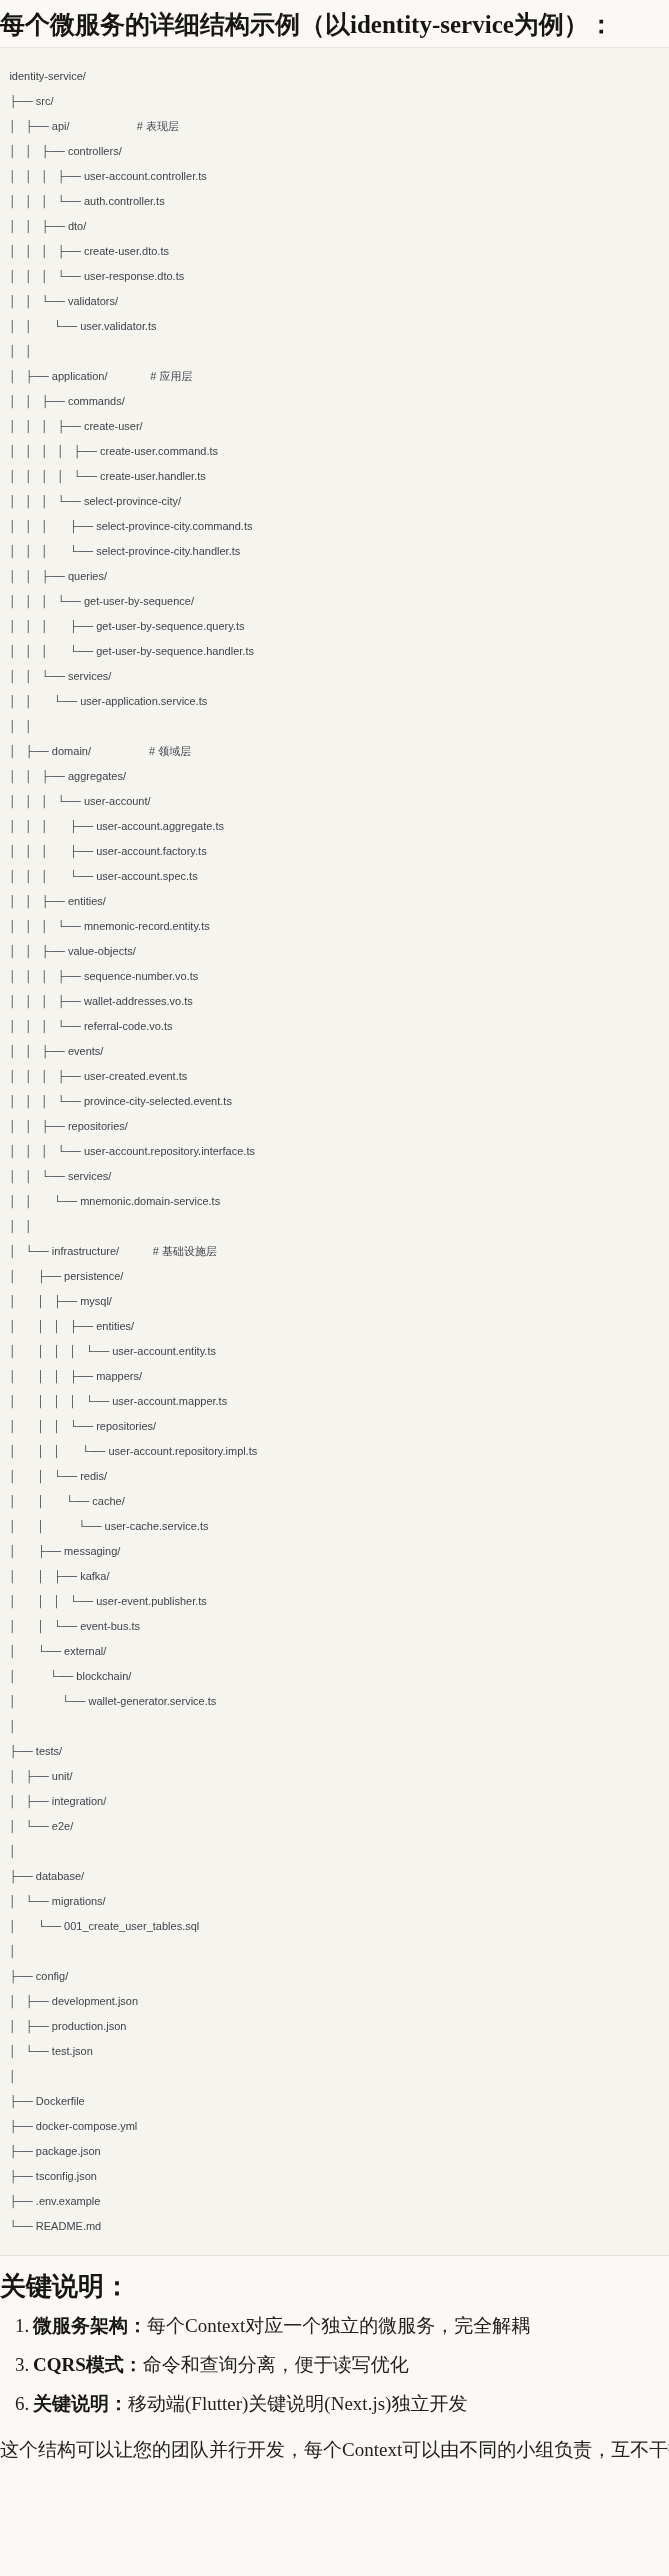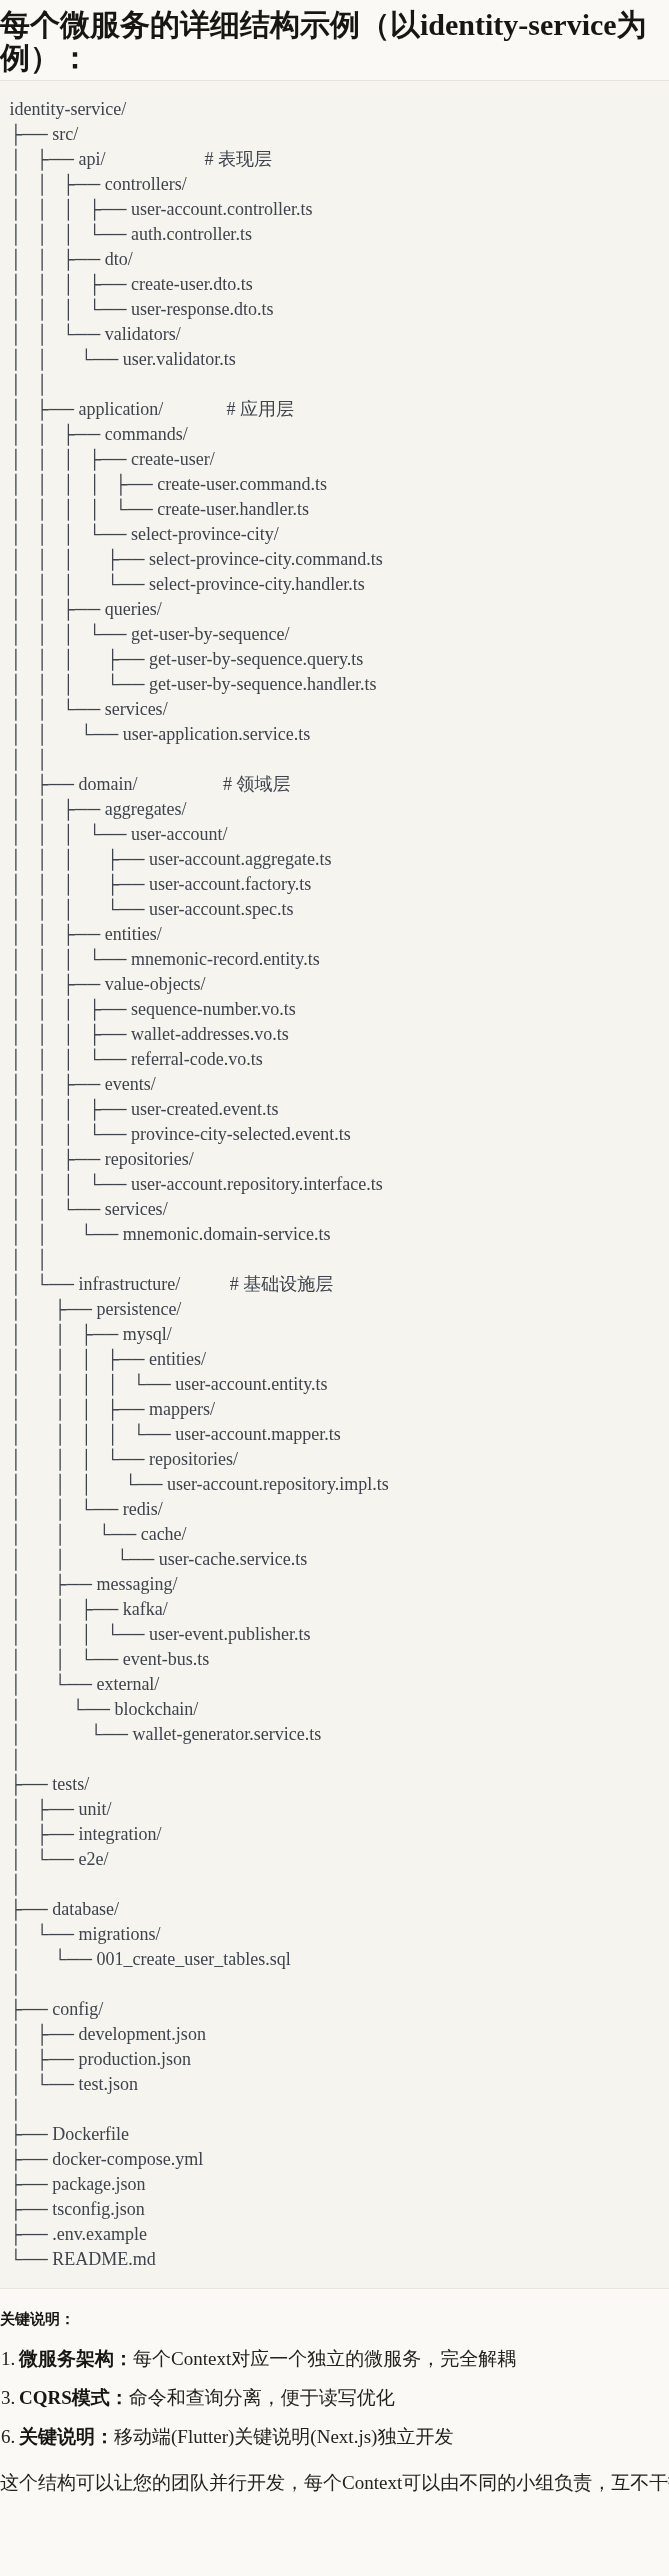--- a/index.html
+++ b/index.html
@@ -6,52 +6,52 @@
   body{
     width:669px;
     background:#FAF9F5;
     font-family:"Liberation Serif","DejaVu Serif",serif;
     color:#1F1D19;
   }
   .page{width:669px;min-height:2576px;overflow:hidden;}
   .doc-title{
     margin:0;
     padding:7.5px 5px 6.3px 0;
-    font-size:30px;
+    font-size:25px;
     line-height:33px;
     font-weight:700;
     color:#171613;
     letter-spacing:0px;
   }
   .codeblock{
     background:#F5F4EF;
     border-top:0.6px solid #E7E4DC;
     border-bottom:0.6px solid #E7E4DC;
     padding:16.3px 9.4px;
   }
   .codeblock pre{
     margin:0;
-    font-family:Liberation Serif, serif;
-    font-size:18px;
+    font-family:Liberation Sans, sans-serif;
+    font-size:11px;
     line-height:25px;
     color:#3E434C;
     white-space:pre;
   }
   .notes{padding:16.3px 0 0 0;}
   .notes-heading{
     margin:0 0 12.5px 0;
-    font-size:15px;
+    font-size:26px;
     line-height:27.5px;
     font-weight:700;
     color:#171613;
   }
   .notes-list{
     list-style:none;
     margin:0;
-    padding:0 0 0 1px;
+    padding:0 0 0 15px;
   }
   .notes-list li{
     font-size:19px;
     line-height:26px;
     margin:0 0 13px 0;
     color:#24221E;
     white-space:nowrap;
   }
   .notes-list .num{margin-right:3.8px;}
   .notes-list .label{font-weight:700;color:#171613;}

